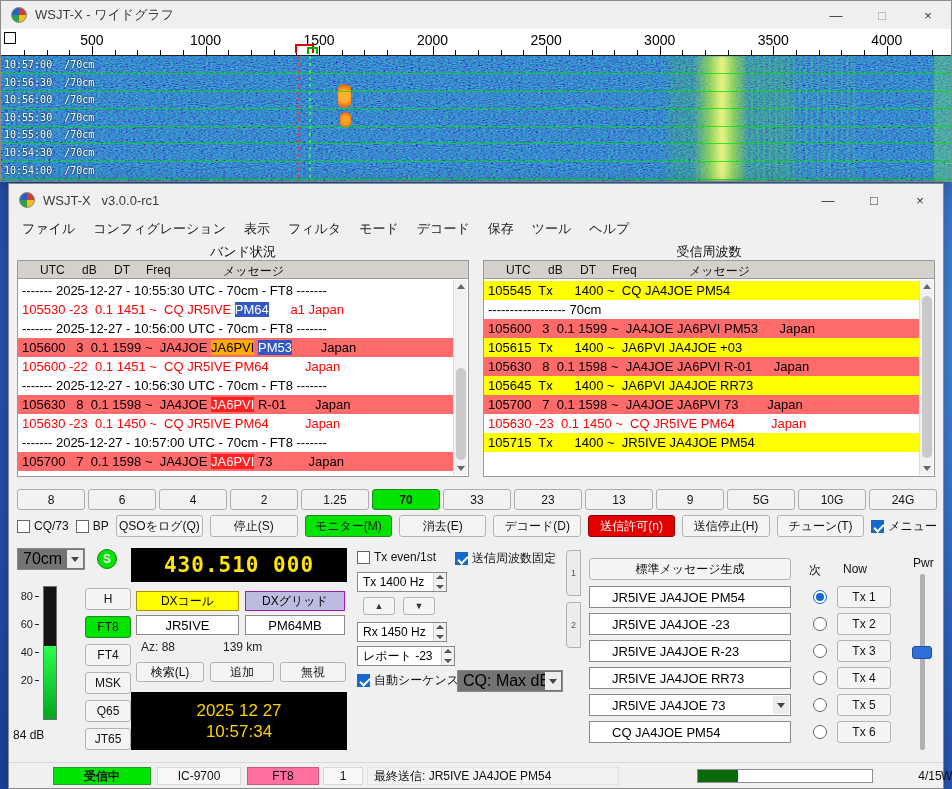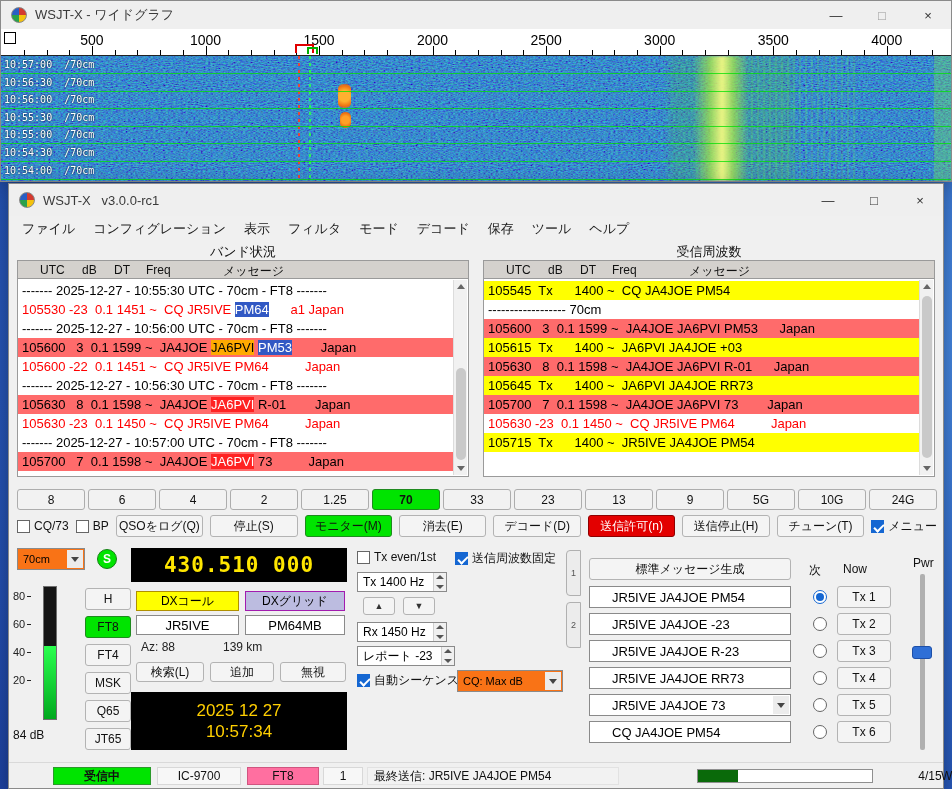--- a/index.html
+++ b/index.html
@@ -85,29 +85,29 @@
 .ctlrow .btn{flex:1;height:22px;}
 .btn{background:#f4f4f4;border:1px solid #b3b3b3;border-radius:3px;font-size:12px;color:#111;}
 .btn.green{background:var(--green,#00e400);border-color:#1f8a1f;}
 .btn.red{background:var(--red,#e30000);border-color:#8f0000;color:#fff;}
 .cb{display:inline-flex;align-items:center;gap:4px;font-size:12px;color:#111;white-space:nowrap;}
 .cb .box{width:13px;height:13px;border:1px solid #666;background:#fff;display:inline-block;position:relative;flex:0 0 13px;}
 .box.checked{background:#1567d2;border-color:#1567d2;}
 .box.checked::after{content:"";position:absolute;left:4px;top:1px;width:4px;height:8px;border:solid #fff;border-width:0 2px 2px 0;transform:rotate(45deg);}
 
 
-.comboctl{position:absolute;height:22px;background:#f97316;border:1px solid #8a8a8a;font-size:11px;display:flex;align-items:center;}
+.comboctl{position:absolute;height:22px;background:#737373;border:1px solid #8a8a8a;font-size:16px;display:flex;align-items:center;}
 .cval{padding-left:5px;white-space:pre;}
 .carrbox{position:absolute;right:1px;top:1px;bottom:1px;width:16px;background:#ececec;display:flex;align-items:center;justify-content:center;}
 .carrbox::after{content:"";border:4px solid transparent;border-top:5px solid #444;margin-top:5px;}
 .bandcombo{left:8px;top:364px;width:68px;}
 .sbtn{position:absolute;left:88px;top:365px;width:20px;height:20px;border-radius:50%;background:var(--green,#00e400);border:1px solid #178017;color:#fff;font-size:12px;font-weight:bold;display:flex;align-items:center;justify-content:center;}
 .meter{position:absolute;left:4px;top:396px;width:64px;height:168px;}
 #meter-ticks{position:absolute;left:0;top:10px;width:26px;height:130px;}
-.mtick{position:absolute;right:0;width:26px;text-align:left;font-size:11px;color:#222;}
+.mtick{position:absolute;right:0;width:26px;text-align:right;font-size:11px;color:#222;}
 .mtick::after{content:"";display:inline-block;width:4px;height:1px;background:#222;margin:0 0 3px 2px;}
 .mbar{position:absolute;left:30px;top:6px;width:14px;height:134px;background:#151515;border:1px solid #6f6f6f;}
 .mfill{position:absolute;left:0;right:0;bottom:0;height:55%;background:linear-gradient(180deg,#2aff4e,#00a81e);}
 .mval{position:absolute;left:0;top:148px;width:56px;font-size:12px;color:#111;}
 #mode-col{position:absolute;left:76px;top:404px;width:48px;height:172px;}
 .modebtn{position:absolute;left:0;width:46px;height:22px;background:#f4f4f4;border:1px solid #b3b3b3;border-radius:3px;font-size:12px;color:#111;}
 .modebtn.active{background:var(--green,#00e400);border-color:#1f8a1f;}
 
 
 .freqdisp{position:absolute;left:122px;top:364px;width:216px;height:34px;background:#000;color:#ffe600;font-family:"DejaVu Sans Mono",monospace;font-size:21px;font-weight:bold;letter-spacing:1px;display:flex;align-items:center;justify-content:center;}

